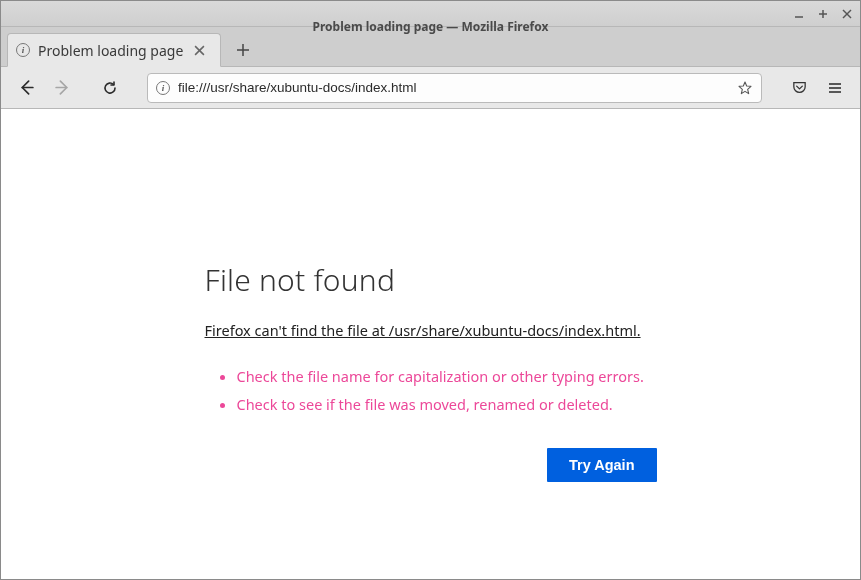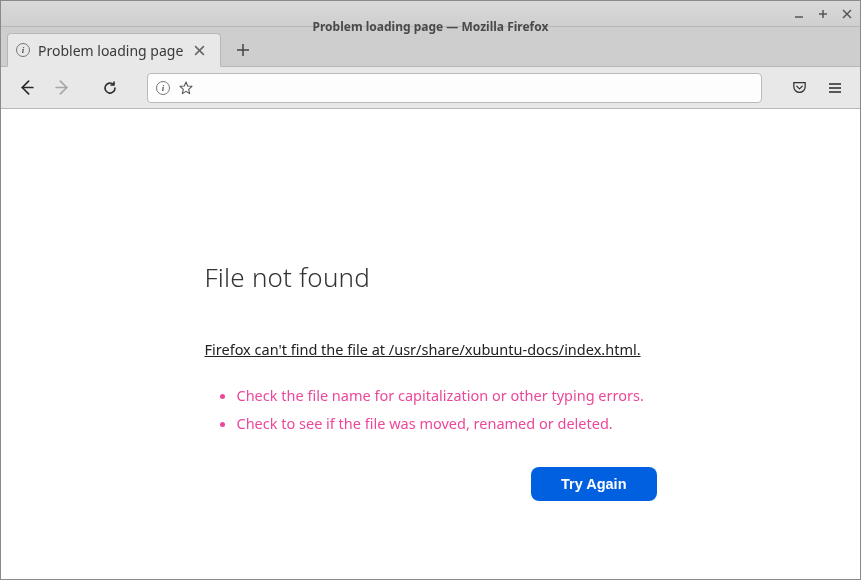--- a/index.html
+++ b/index.html
@@ -77,29 +77,29 @@
 .content {
   background: #fff;
   height: calc(580px - 26px - 40px - 42px - 2px);
   display: flex;
   justify-content: center;
 }
 .err-wrap {
   width: 452px;
   margin-top: 150px;
 }
-.err-title { font-size: 26px; font-weight: 300; color: #333; margin-bottom: 44px; letter-spacing: 0.2px;}
+.err-title { font-size: 30px; font-weight: 300; color: #333; margin-bottom: 20px; letter-spacing: 0.2px;}
 .err-msg { font-size: 14.5px; color: #222; margin-bottom: 26px; text-decoration: underline; }
 .err-list { list-style: disc; padding-left: 32px; }
 .err-list li { font-size: 14.5px; color: #ec4899; margin-bottom: 8px; }
 .btn-row { display: flex; justify-content: flex-end; margin-top: 34px; }
 .try-btn {
   background: #0060df; color: #fff;
-  border: none; border-radius: 8px;
-  padding: 9px 30px; font-size: 14.5px; font-weight: 600;
+  border: none; border-radius: 1px;
+  padding: 9px 22px; font-size: 14.5px; font-weight: 600;
   cursor: pointer;
 }
 svg { display: block; }
 </style>
 </head>
 <body>
 
 <div class="titlebar">
   <span class="titlebar-title">Problem loading page — Mozilla Firefox</span>
   <div class="win-controls">
@@ -157,20 +157,21 @@
   </div>
   <div class="spacer-sm"></div>
   <div class="nav-btn">
     <svg width="16" height="16" viewBox="0 0 16 16">
         <path d="M13 8 A5 5 0 1 1 11.5 4.5" fill="none" stroke="#2b2b2b" stroke-width="1.6" stroke-linecap="round"></path>
         <path d="M12 2 L12 5 L9 5" fill="none" stroke="#2b2b2b" stroke-width="1.6" stroke-linecap="round" stroke-linejoin="round"></path>
       </svg>
   </div>
   <div class="urlbar">
     <span class="tab-info-i ico">i</span>
+    <input class="url-input" type="text" value="file:///usr/share/xubuntu-docs/index.html" style="">
     <span class="ico">
       <svg width="16" height="16" viewBox="0 0 24 24">
           <path d="M12 3 L14.5 9 L21 9.5 L16 14 L17.5 20.5 L12 17 L6.5 20.5 L8 14 L3 9.5 L9.5 9 Z" fill="none" stroke="#555" stroke-width="1.6" stroke-linejoin="round"></path>
         </svg>
     </span>
   </div>
   <div class="menu-btn">
     <svg width="17" height="17" viewBox="0 0 24 24">
         <path d="M4 5 H20 V11 A8 8 0 0 1 4 11 Z" fill="none" stroke="#333" stroke-width="1.8"></path>
         <path d="M8 10 L12 14 L16 10" fill="none" stroke="#333" stroke-width="1.8" stroke-linecap="round" stroke-linejoin="round"></path>

